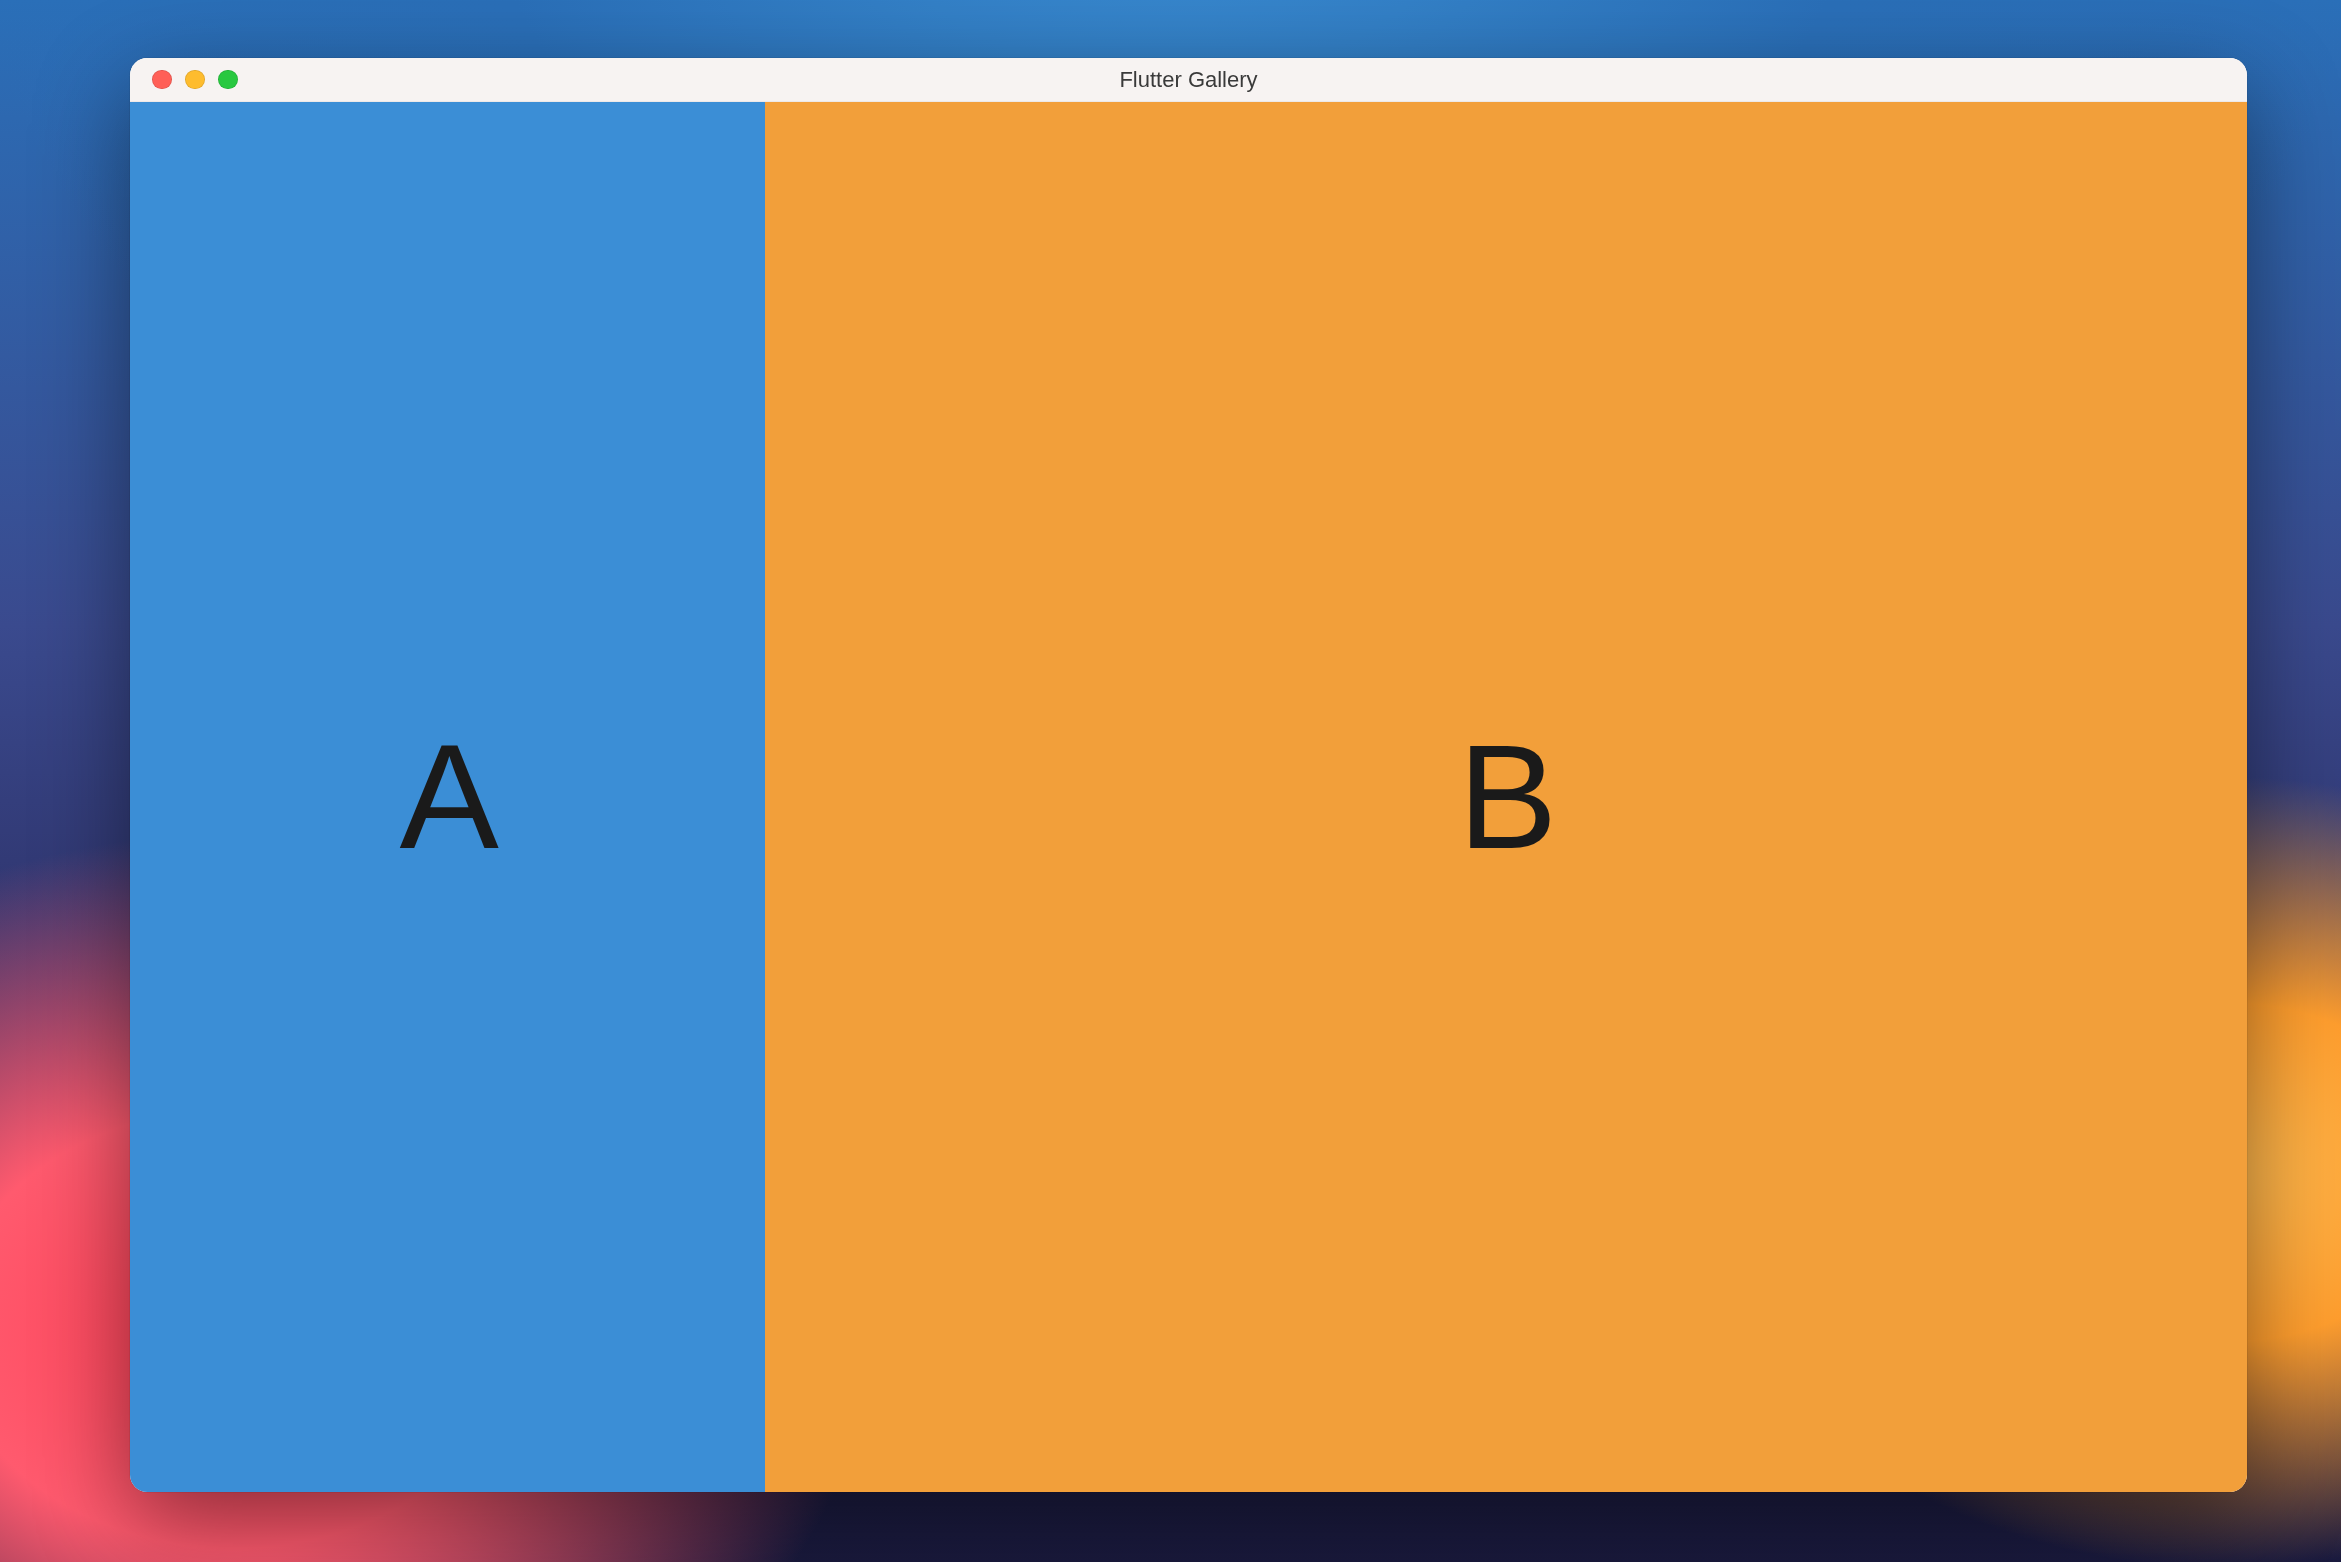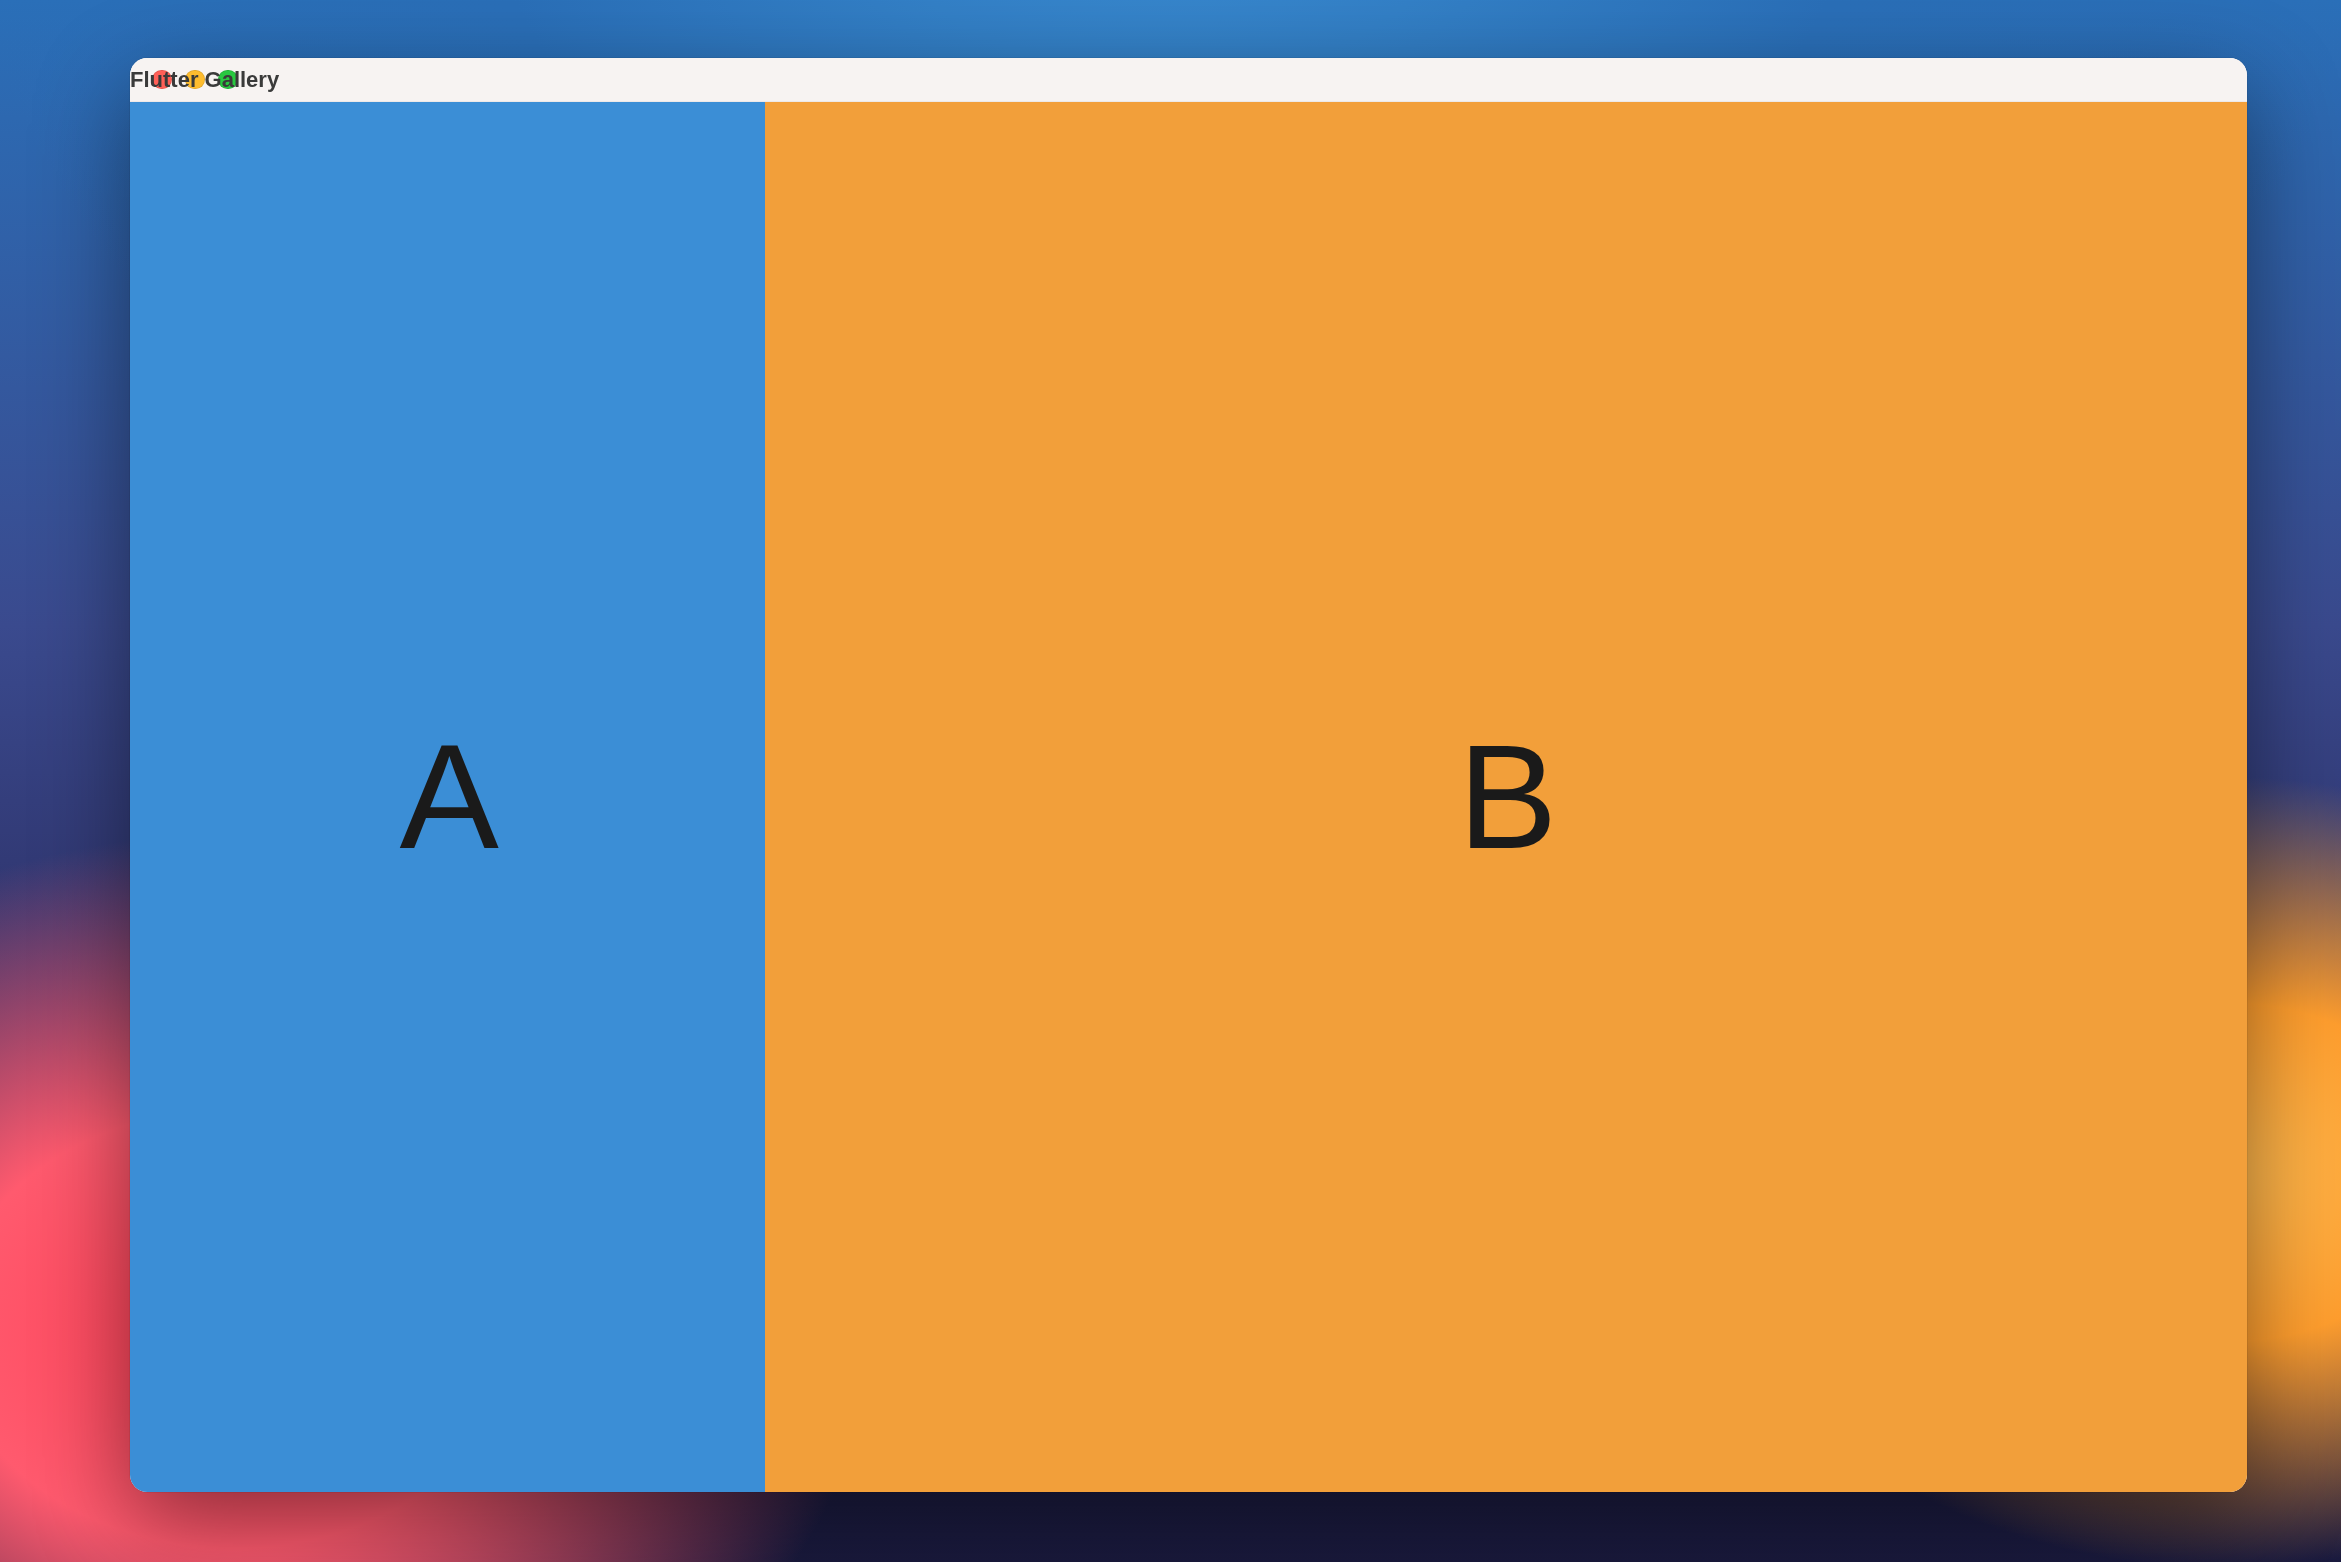--- a/index.html
+++ b/index.html
@@ -66,23 +66,23 @@
       box-shadow: inset 0 0 0 0.8px rgba(0,0,0,0.12);
     }
     .tl.close   { background: #ff5f57; }
     .tl.min     { background: #febc2e; }
     .tl.zoom    { background: #28c840; }
     
     .title {
       position: absolute;
       left: 0;
       right: 0;
-      text-align: left;
+      text-align: center;
       font-size: 22px;
-      font-weight: 700;
+      font-weight: 400;
       color: #3a3a3a;
       pointer-events: none;
     }
     
     .content {
       flex: 1;
       display: flex;
     }
     
     .pane {

